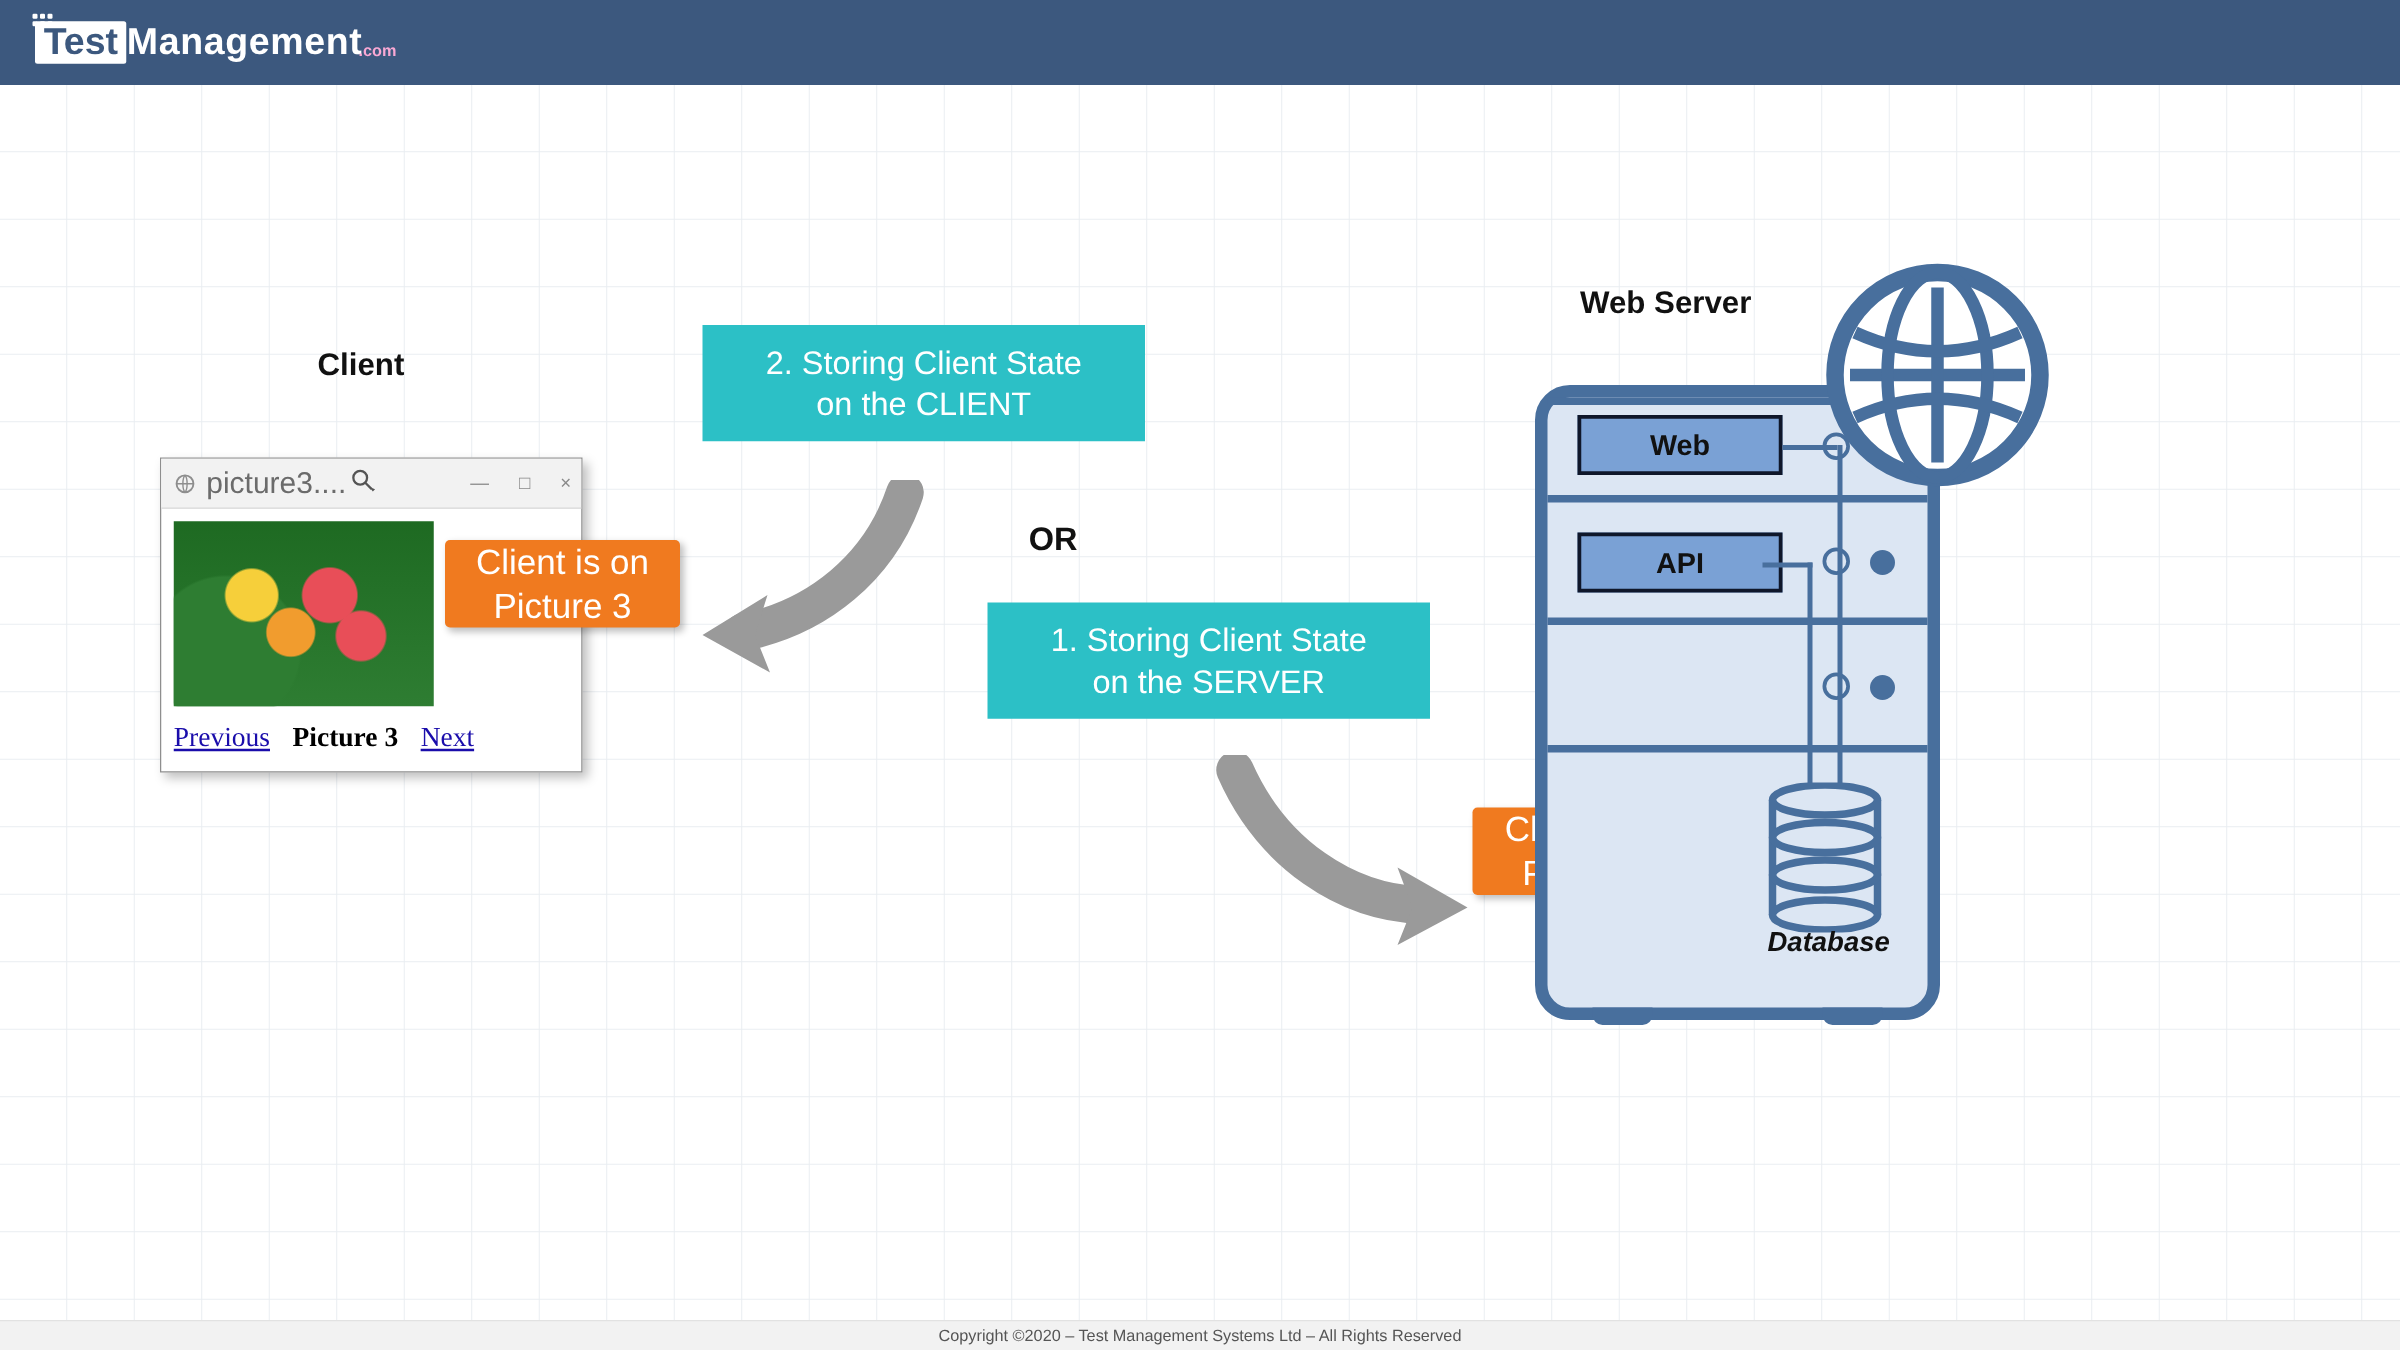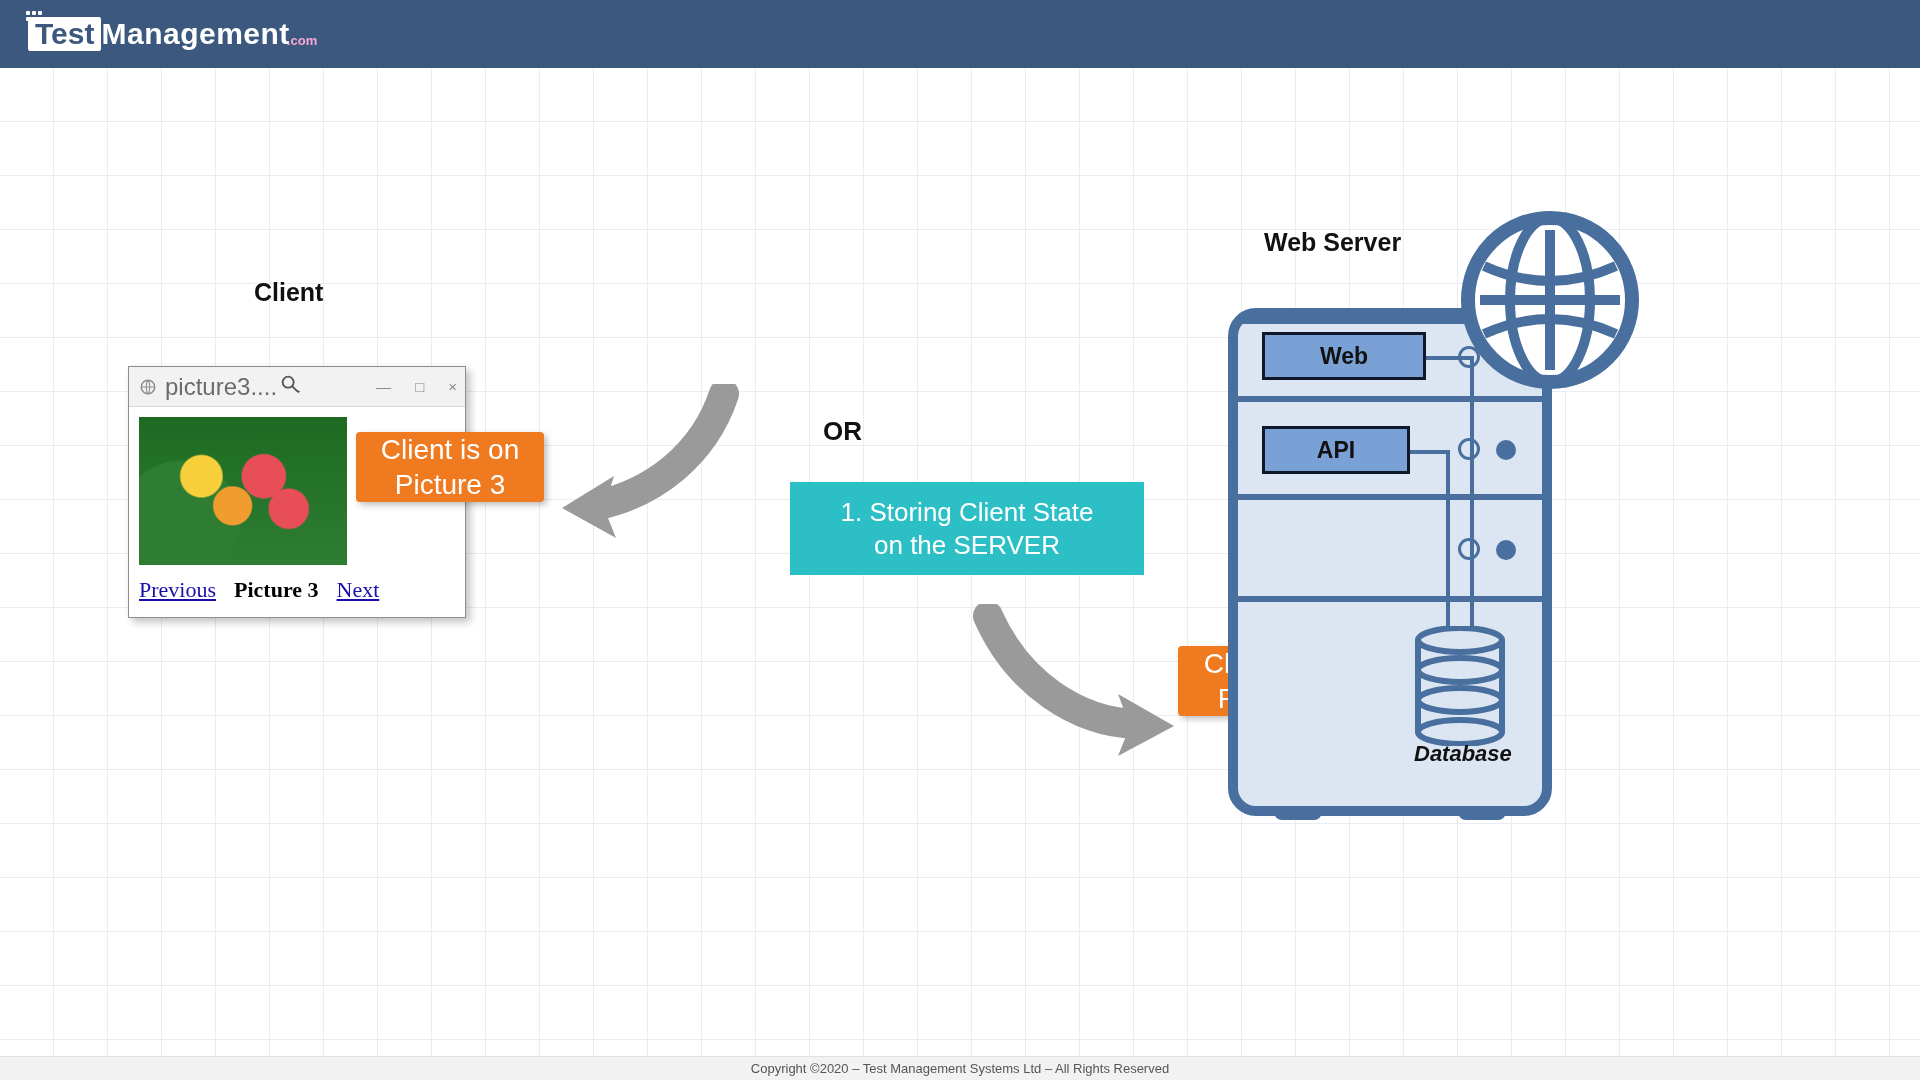--- a/index.html
+++ b/index.html
@@ -133,21 +133,21 @@
     position:absolute; bottom:-14px; left:36px; right:36px; height:14px;
     display:flex; justify-content:space-between;
   }
   .server-feet div { width:48px; height:14px; background:#486f9d; border-radius:0 0 8px 8px;}
   .srv-label {
     position:absolute; background:#7aa1d5; border:3px solid #0f172a;
     font-weight:700; font-size:23px; color:#111;
     display:flex; align-items:center; justify-content:center;
   }
   .srv-web { left:24px; top:14px; width:164px; height:48px; }
-  .srv-api { left:24px; top:108px; width:148px; height:48px; }
+  .srv-api { left:24px; top:108px; width:164px; height:48px; }
   .led { position:absolute; width:20px; height:20px; border-radius:50%;
          background:#486f9d; }
   .led-ring { position:absolute; width:22px; height:22px; border-radius:50%;
               border:3px solid #486f9d; background:transparent; }
   .wire { position:absolute; background:#486f9d; }
   .db-cyl {
     position:absolute; left:176px; top:308px; width:92px; height:120px;
   }
   .db-label { position:absolute; font-size:22px; font-weight:700; color:#111;}
 
@@ -179,20 +179,22 @@
     <span class="brand-mgmt">Management</span>
     <span class="brand-com">.com</span>
   </div>
 </div>
 
 <div class="canvas">
 
   <div class="abs section-label" style="left:254px; top:210px;">Client</div>
   <div class="abs section-label" style="left:1264px; top:160px;">Web Server</div>
 
+  <div class="abs teal-box" style="left:562px; top:192px; width:354px;">2. Storing Client State
+on the CLIENT</div>
   <div class="abs teal-box" style="left:790px; top:414px; width:354px;">1. Storing Client State
 on the SERVER</div>
 
   <div class="abs or-label" style="left:823px; top:348px;">OR</div>
 
   <div class="abs browser" style="left:128px; top:298px;">
     <div class="browser-bar">
       <svg class="globe-favicon" viewBox="0 0 24 24">
         <circle cx="12" cy="12" r="9" fill="none" stroke="#8e8e8e" stroke-width="2"></circle>
         <path d="M3 12h18M12 3c3 3 3 15 0 18M12 3c-3 3-3 15 0 18" fill="none" stroke="#8e8e8e" stroke-width="1.5"></path>

